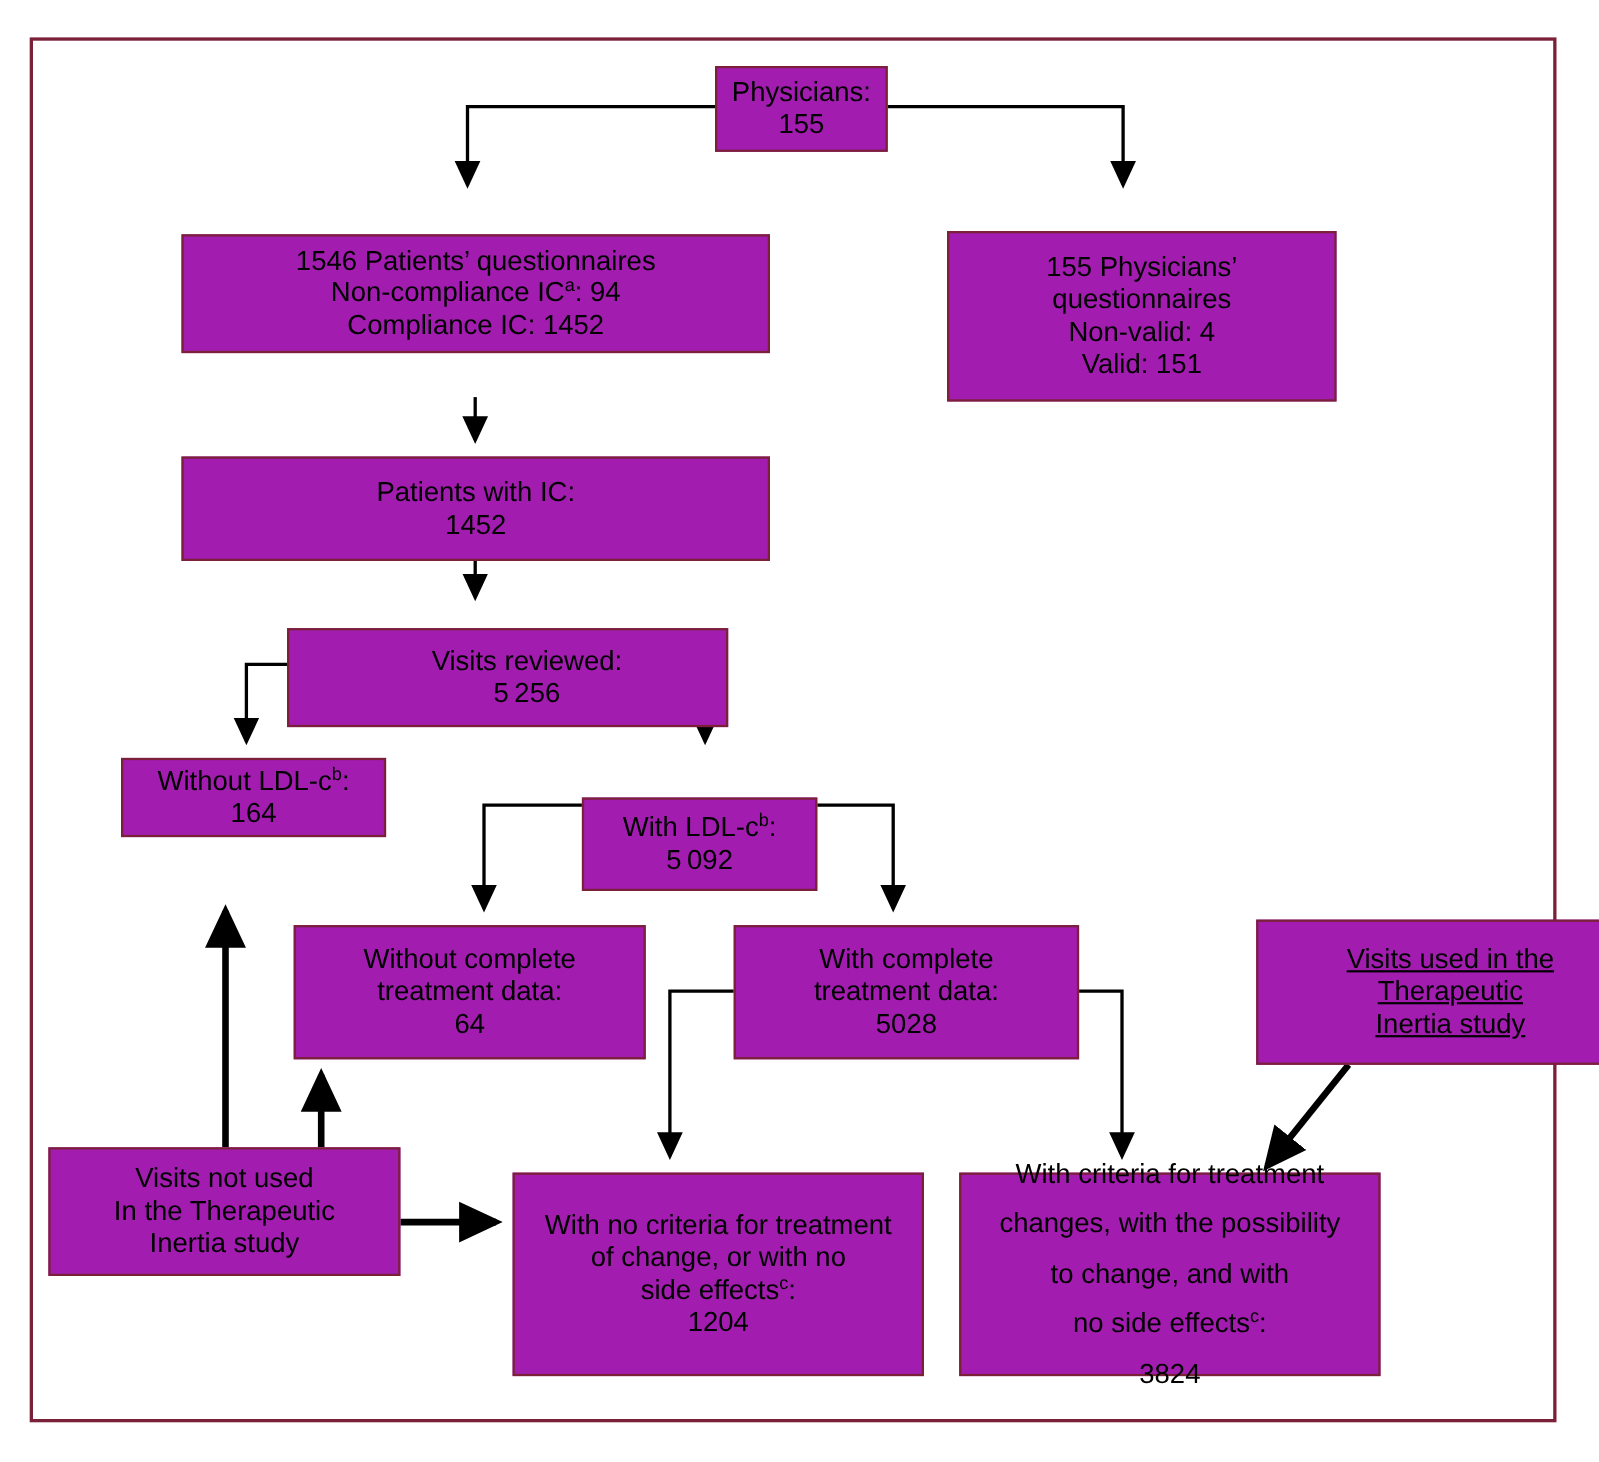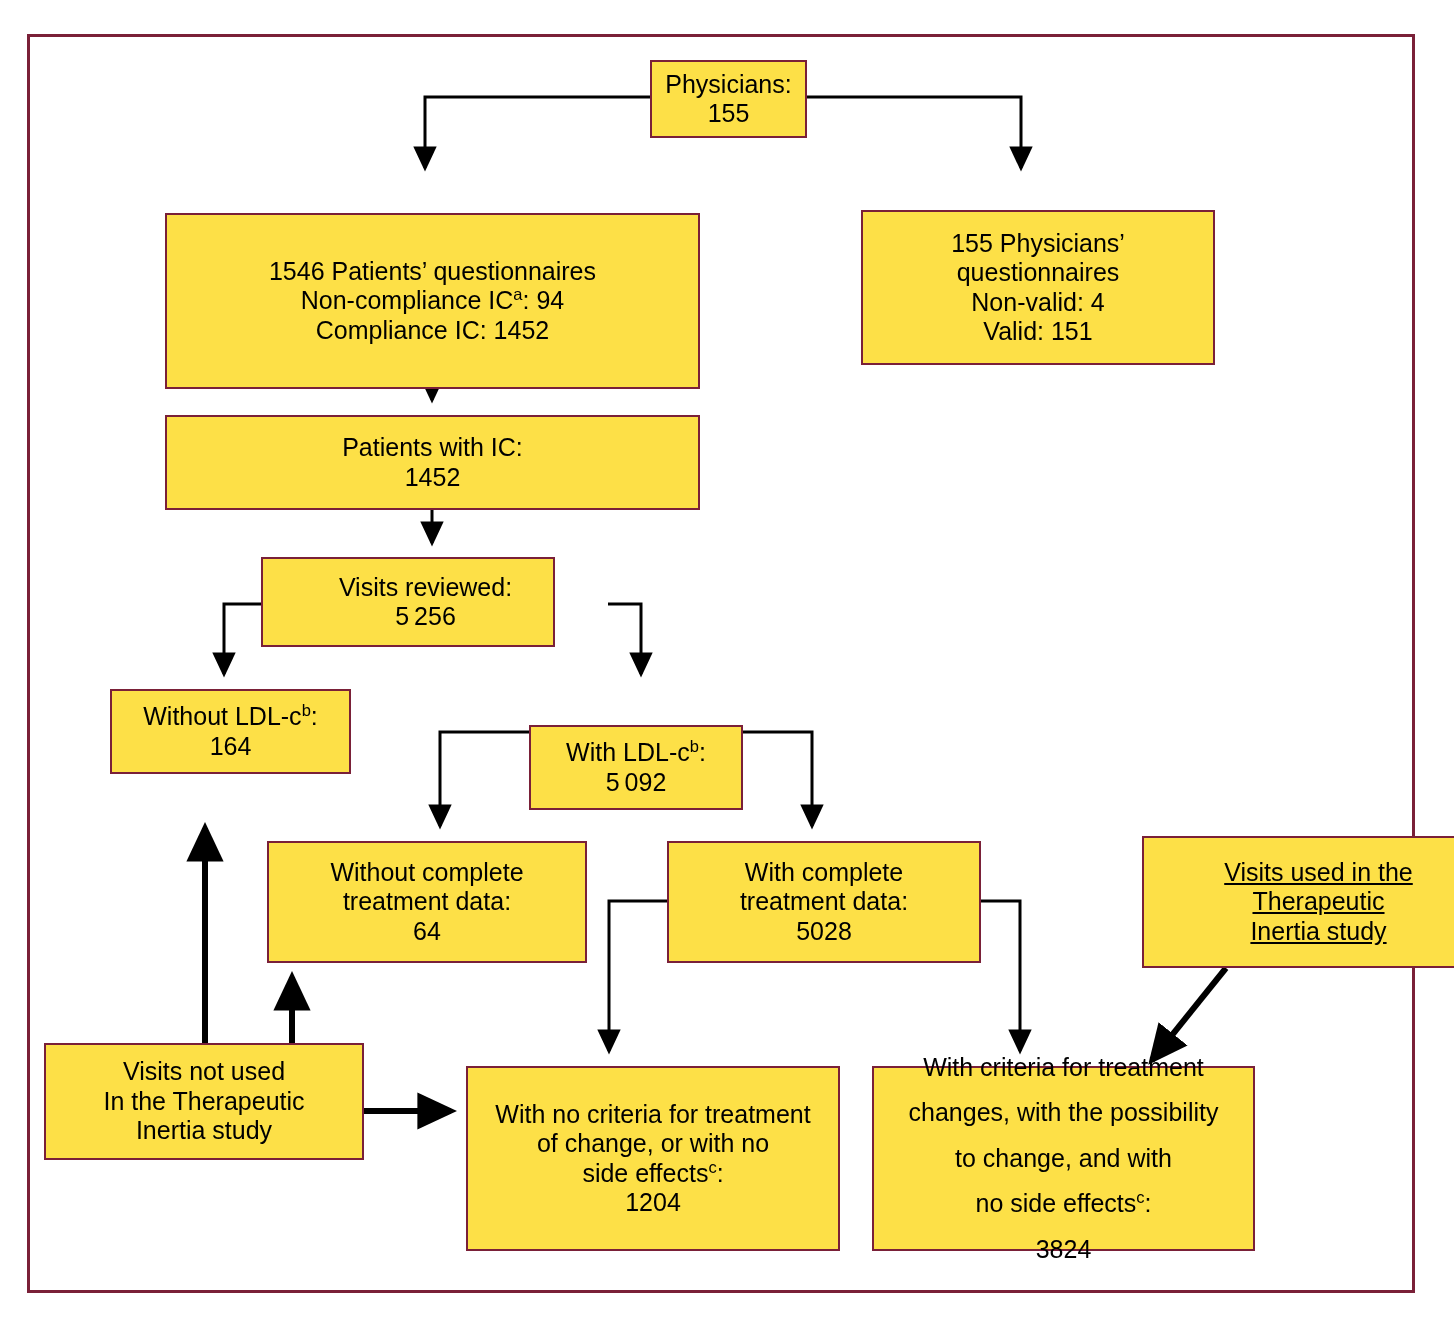--- a/index.html
+++ b/index.html
@@ -22,21 +22,21 @@
     left: 27px;
     top: 34px;
     width: 1388px;
     height: 1259px;
     border: 3px solid #7a2038;
     box-sizing: border-box;
   }
   .node {
     position: absolute;
     border: 2px solid #7a2038;
-    background: #fde047;
+    background: #a21caf;
     box-sizing: border-box;
     display: flex;
     flex-direction: column;
     align-items: center;
     justify-content: center;
     text-align: center;
     color: #000000;
     font-size: 25px;
     line-height: 1.18;
     z-index: 3;
@@ -55,25 +55,25 @@
     position: absolute;
     left: 0; top: 0;
     width: 1454px;
     height: 1329px;
     z-index: 1;
     pointer-events: none;
   }
 
   
   #n-physicians      { left: 650px;  top: 60px;   width: 157px; height: 78px; }
-  #n-patient-quest   { left: 165px;  top: 213px;  width: 535px; height: 176px; }
+  #n-patient-quest   { left: 165px;  top: 213px;  width: 535px; height: 108px; }
   #n-phys-quest      { left: 861px;  top: 210px;  width: 354px; height: 155px; }
   #n-patients-ic     { left: 165px;  top: 415px;  width: 535px; height: 95px; }
-  #n-visits-reviewed { left: 261px;  top: 557px;  width: 294px; height: 90px; padding-left: 39px; }
-  #n-without-ldl     { left: 110px;  top: 689px;  width: 241px; height: 85px; }
+  #n-visits-reviewed { left: 261px;  top: 571px;  width: 401px; height: 90px; padding-left: 39px; }
+  #n-without-ldl     { left: 110px;  top: 689px;  width: 241px; height: 72px; }
   #n-with-ldl        { left: 529px;  top: 689px;  width: 214px; height: 85px; margin-top: 36px; }
   #n-without-treat   { left: 267px;  top: 841px;  width: 320px; height: 122px; }
   #n-with-treat      { left: 667px;  top: 841px;  width: 314px; height: 122px; }
   #n-visits-used     { left: 1142px; top: 836px;  width: 353px; height: 132px; text-decoration: underline; }
   #n-visits-notused  { left: 44px;   top: 1043px; width: 320px; height: 117px; }
   #n-no-criteria     { left: 466px;  top: 1066px; width: 374px; height: 185px; }
   #n-with-criteria   { left: 872px;  top: 1066px; width: 383px; height: 185px; gap: 16px; }
 </style>
 </head>
 <body>

